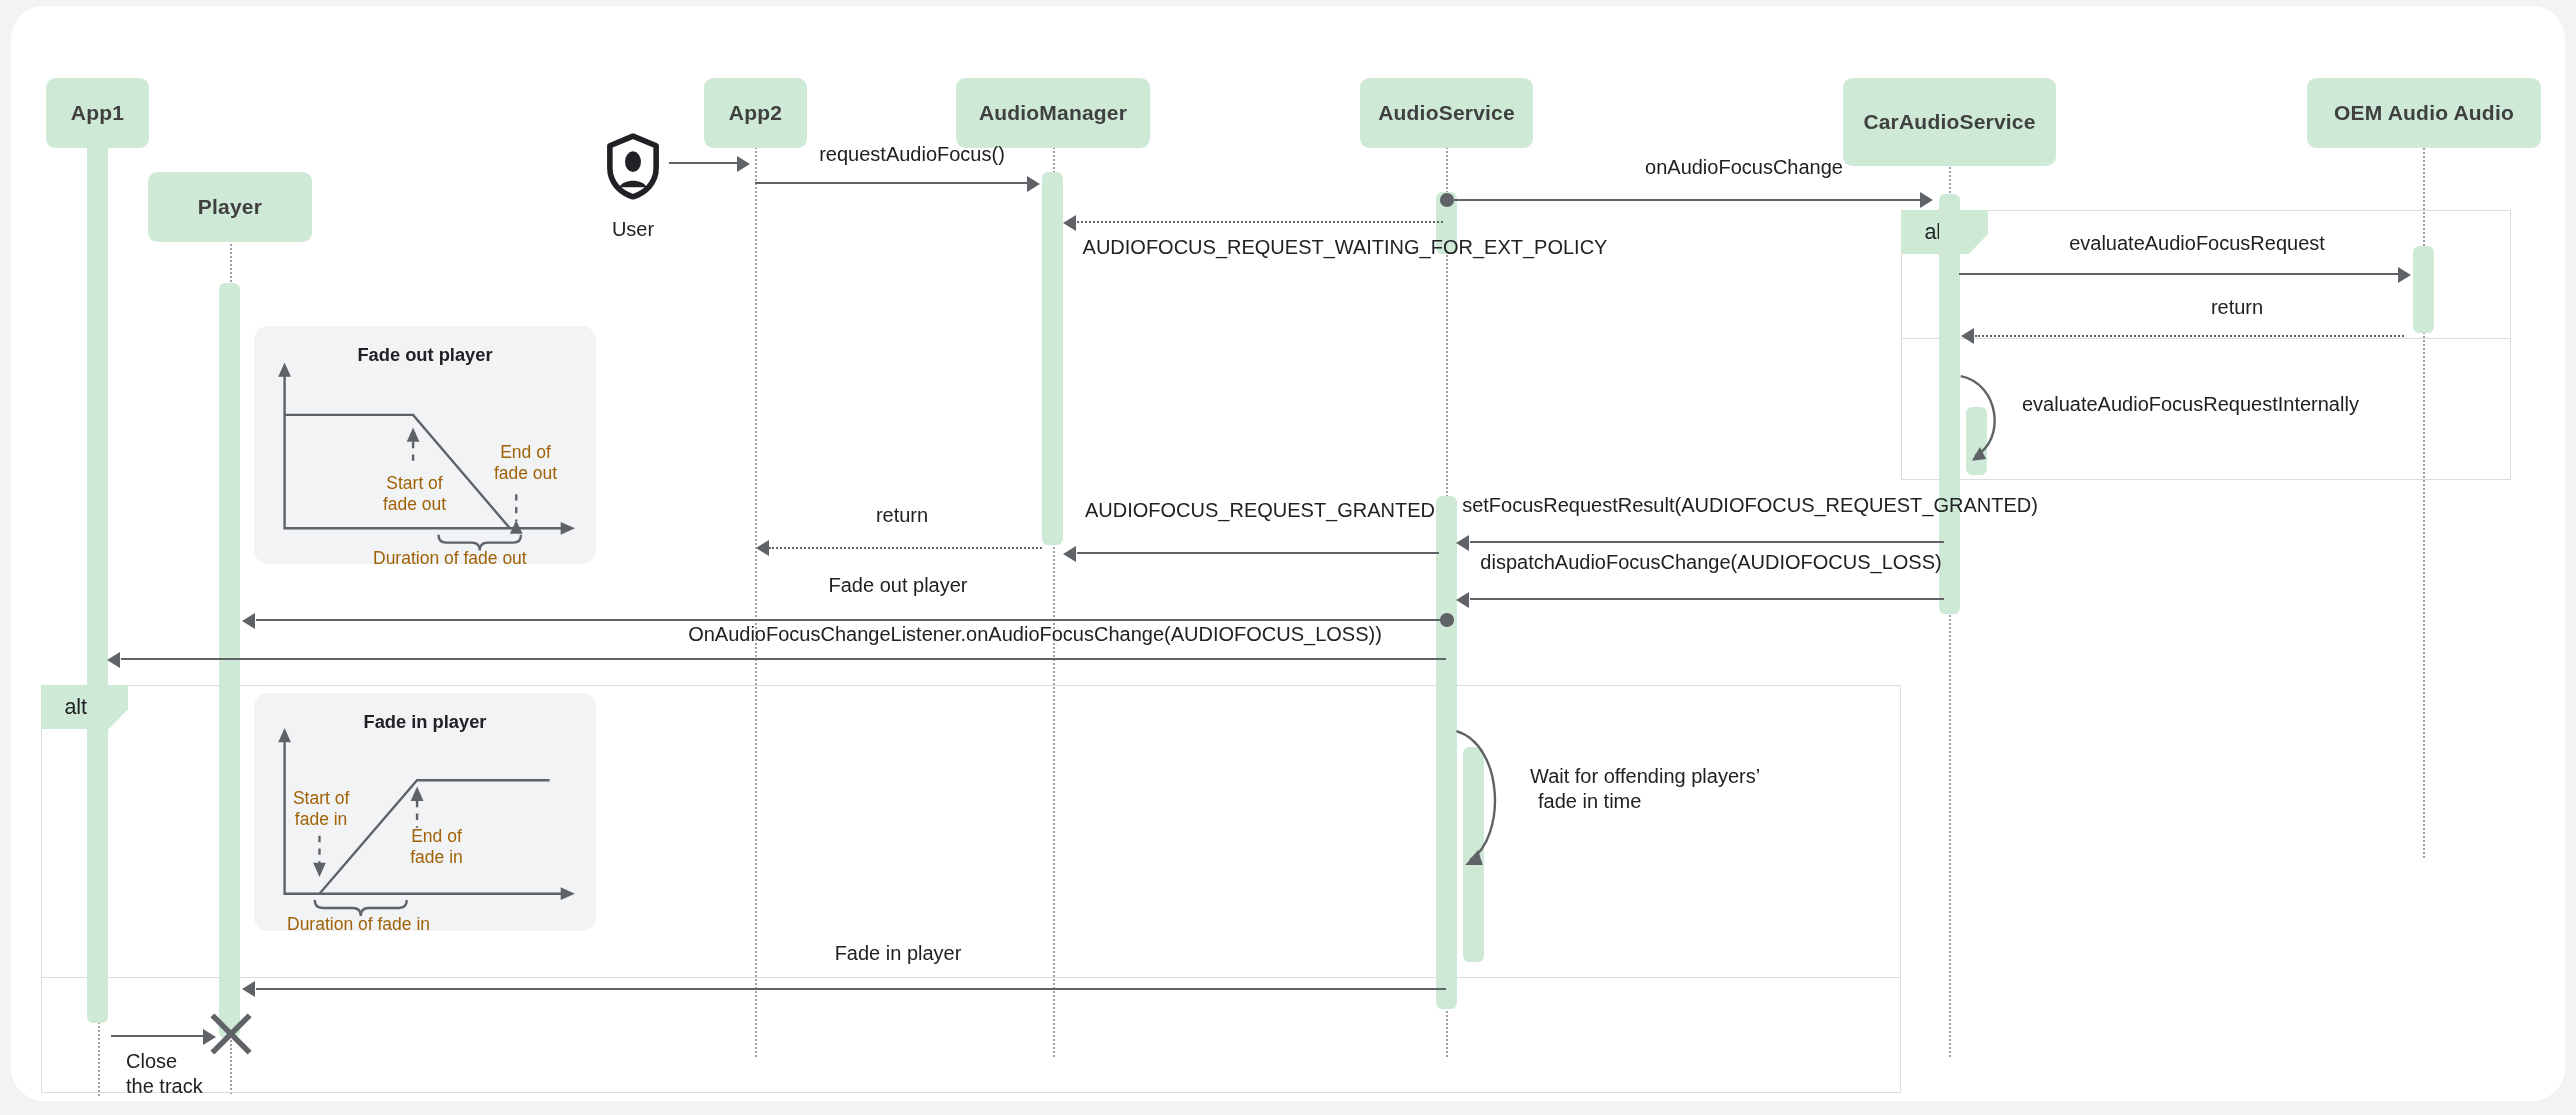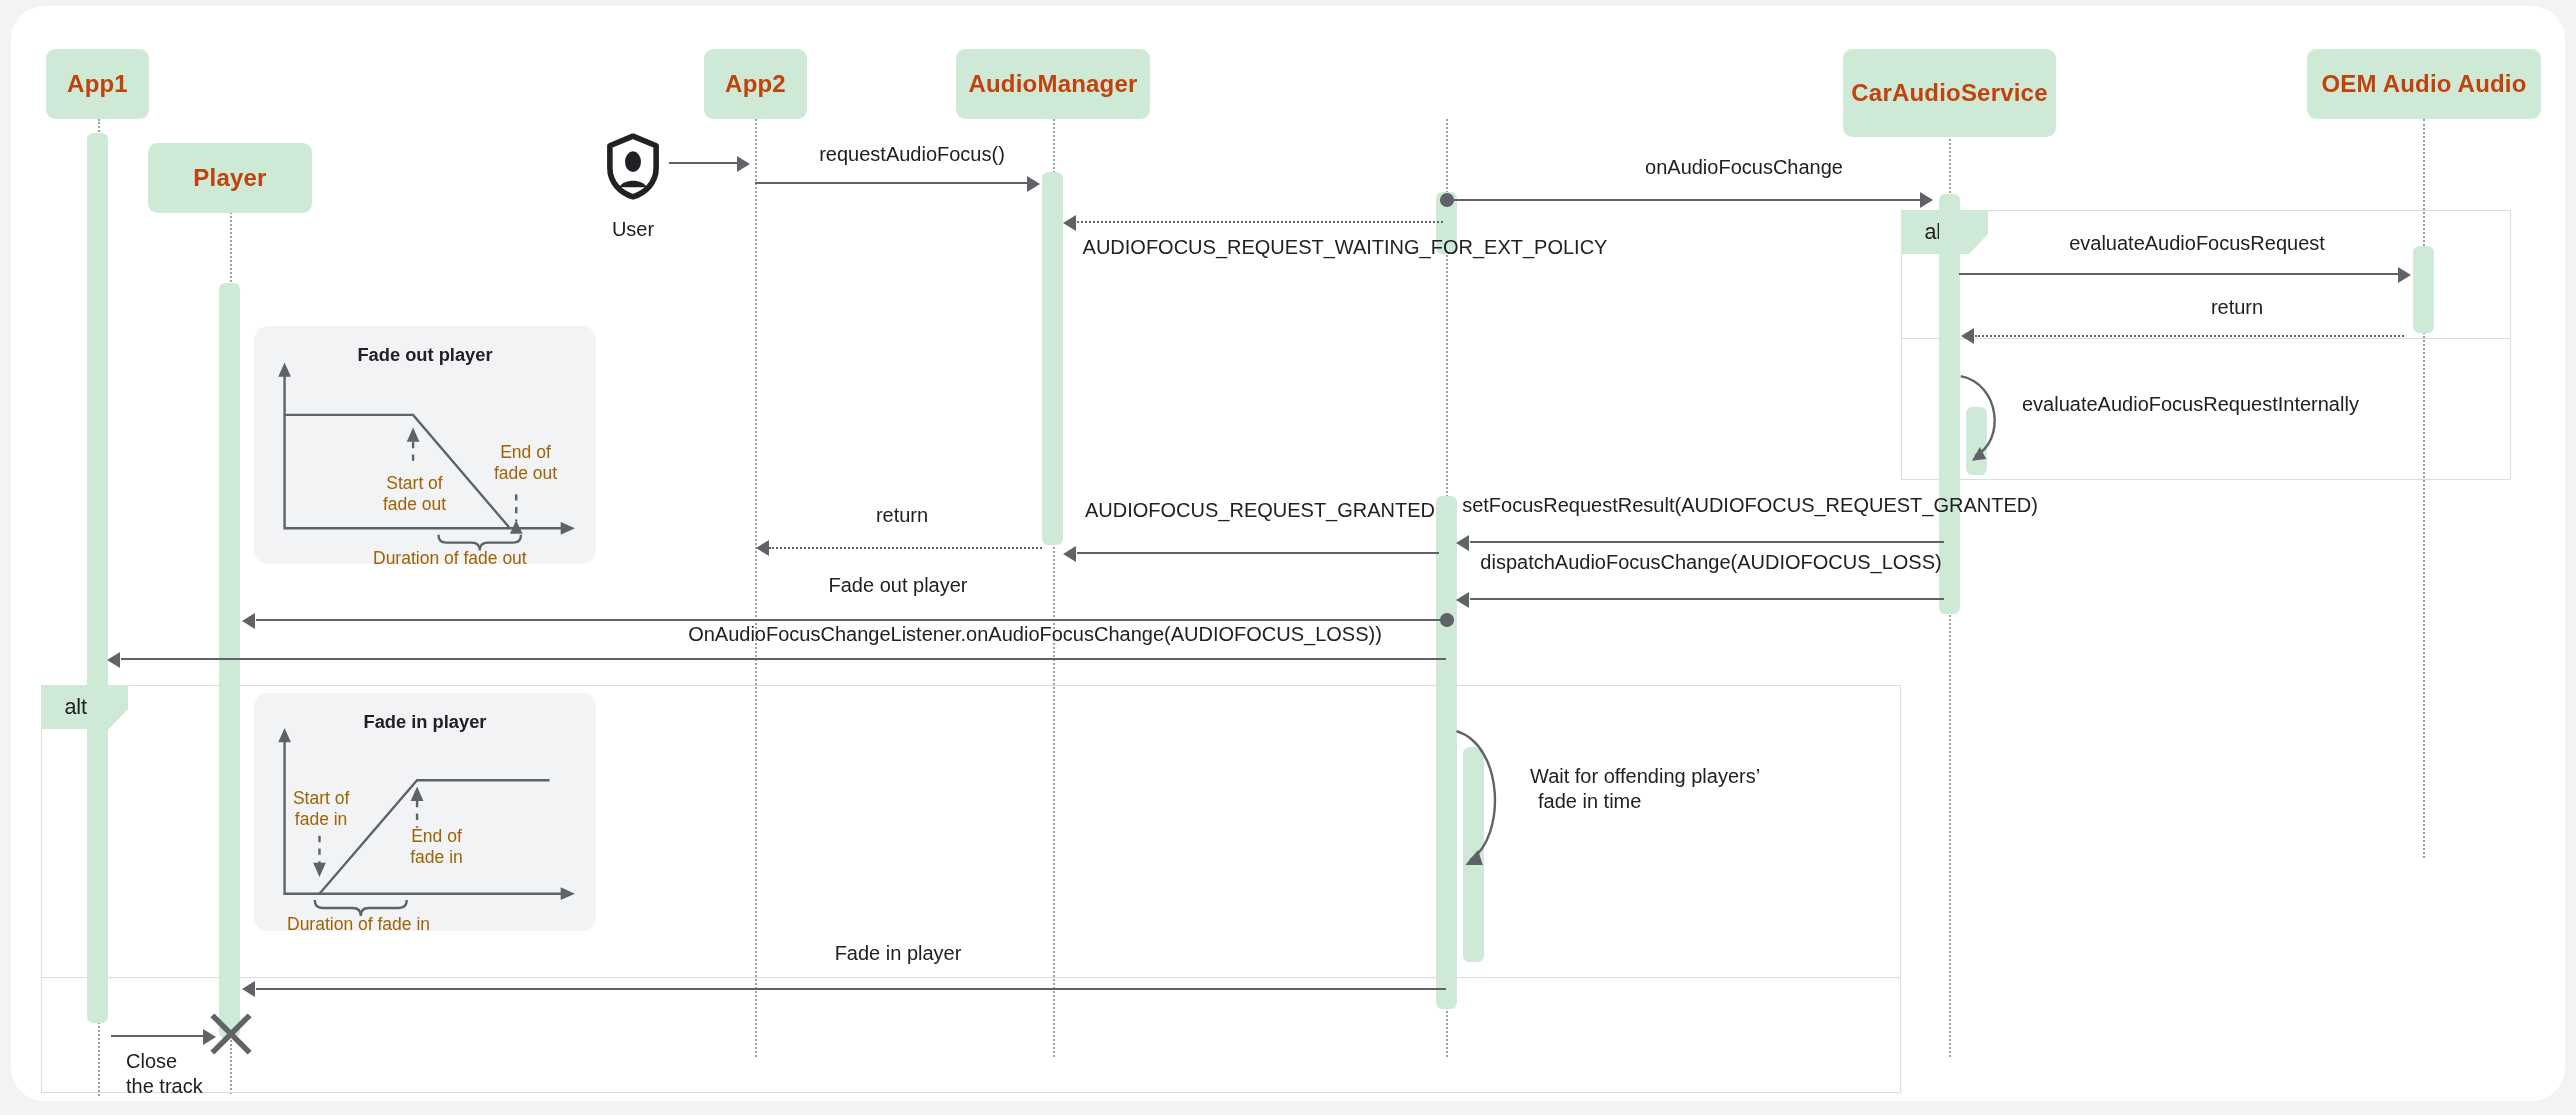--- a/index.html
+++ b/index.html
@@ -1,21 +1,21 @@
 <!DOCTYPE html>
 <html style="font-size:12.7px"><head>
 <meta charset="utf-8">
 <style>
   html,body{margin:0;padding:0;background:#f1f3f4;}
   body{font-family:"Liberation Sans", sans-serif;}
   #stage{position:relative;width:2576px;height:1116px;overflow:hidden;background:#f1f3f4;}
   #card{position:absolute;left:11px;top:6.4px;width:2554px;height:1095px;background:#ffffff;border-radius:33px;}
   .lifeline{position:absolute;width:0;border-left:2.4px dotted #9aa0a6;}
   .pbox{position:absolute;background:#ceead6;border-radius:9.5px;display:flex;align-items:center;justify-content:center;
-        color:#c2410c;font-weight:700;font-size:24px;white-space:nowrap;letter-spacing:0.2px;}
+        color:#404040;font-weight:700;font-size:21px;white-space:nowrap;letter-spacing:0.2px;margin-top:29px;}
   .act{position:absolute;background:#cfe9d7;border-radius:6.4px;width:20.7px;}
   .msg{position:absolute;height:0;border-top:2.4px solid #5f6368;}
   .msg.dash{border-top:2.4px dotted #5f6368;}
   .lbl{position:absolute;color:#202124;font-size:20px;white-space:nowrap;}
   .lbl.c{transform:translateX(-50%);}
   .arrowR{position:absolute;width:0;height:0;border-left:13.5px solid #5f6368;border-top:8px solid transparent;border-bottom:8px solid transparent;}
   .arrowL{position:absolute;width:0;height:0;border-right:13.5px solid #5f6368;border-top:8px solid transparent;border-bottom:8px solid transparent;}
   .dot{position:absolute;width:13.5px;height:13.5px;border-radius:50%;background:#5f6368;}
   .frag{position:absolute;border:1.6px solid #dadce0;box-sizing:border-box;}
   .fraglbl{position:absolute;background:#ceead6;color:#202124;font-size:21.5px;display:flex;align-items:center;
@@ -60,20 +60,23 @@
     </div>
  <div class="pbox" style="left:148px;top:143px;width:164px;height:70px;">
    <span>Player</span>
     </div>
  <div class="pbox" style="left:704px;top:49px;width:103px;height:70px;">
    <span>App2</span>
     </div>
  <div class="pbox" style="left:956px;top:49px;width:194px;height:70px;">
    <span>AudioManager</span>
     </div>
+ <div class="pbox" style="left:1360px;top:49px;width:173px;height:70px;">
+   <span>AudioService</span>
+    </div>
  <div class="pbox" style="left:1843px;top:49px;width:213px;height:88px;">
    <span>CarAudioService</span>
     </div>
  <div class="pbox" style="left:2307px;top:49px;width:234px;height:70px;">
    <span>OEM Audio Audio</span>
     </div>
 
  <div class="act" style="left:87px;top:133px;height:890px;"></div>
  <div class="act" style="left:219px;top:283px;height:755px;"></div>
  <div class="act" style="left:1042px;top:172px;height:373px;"></div>

